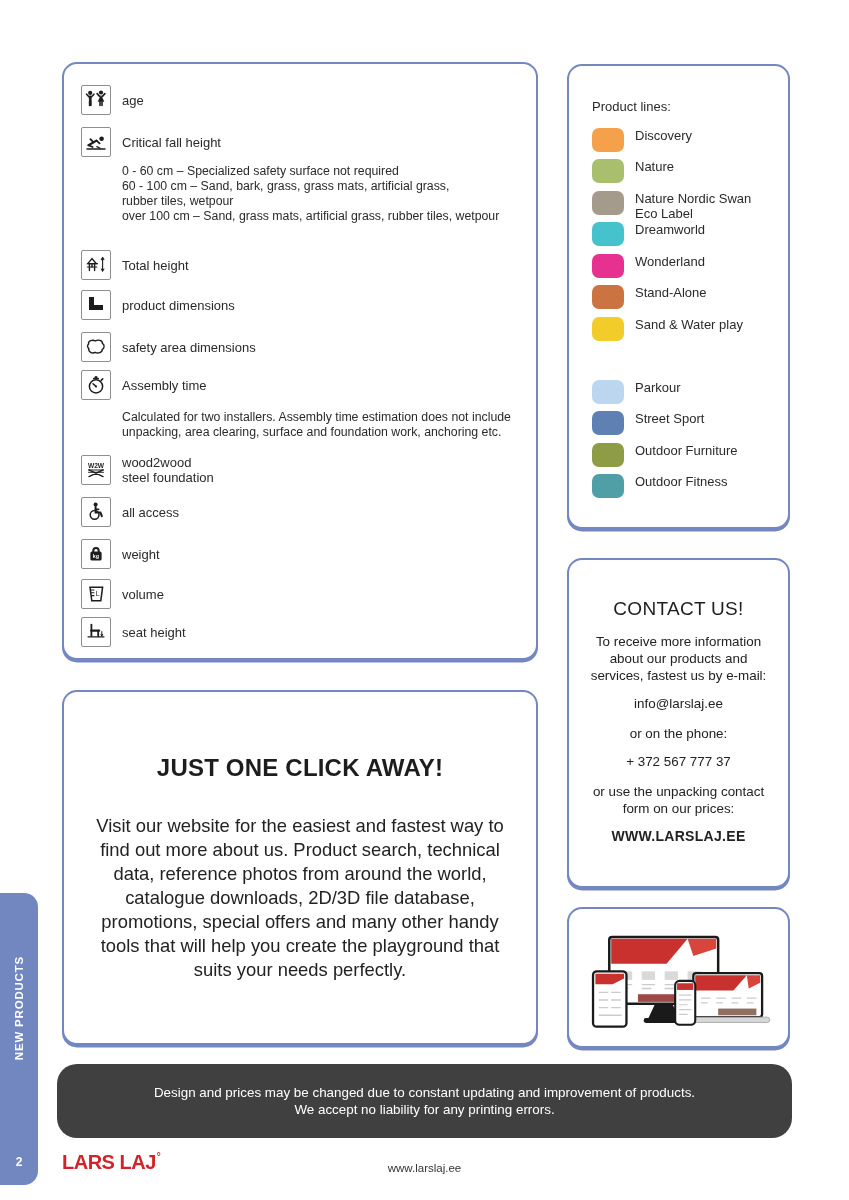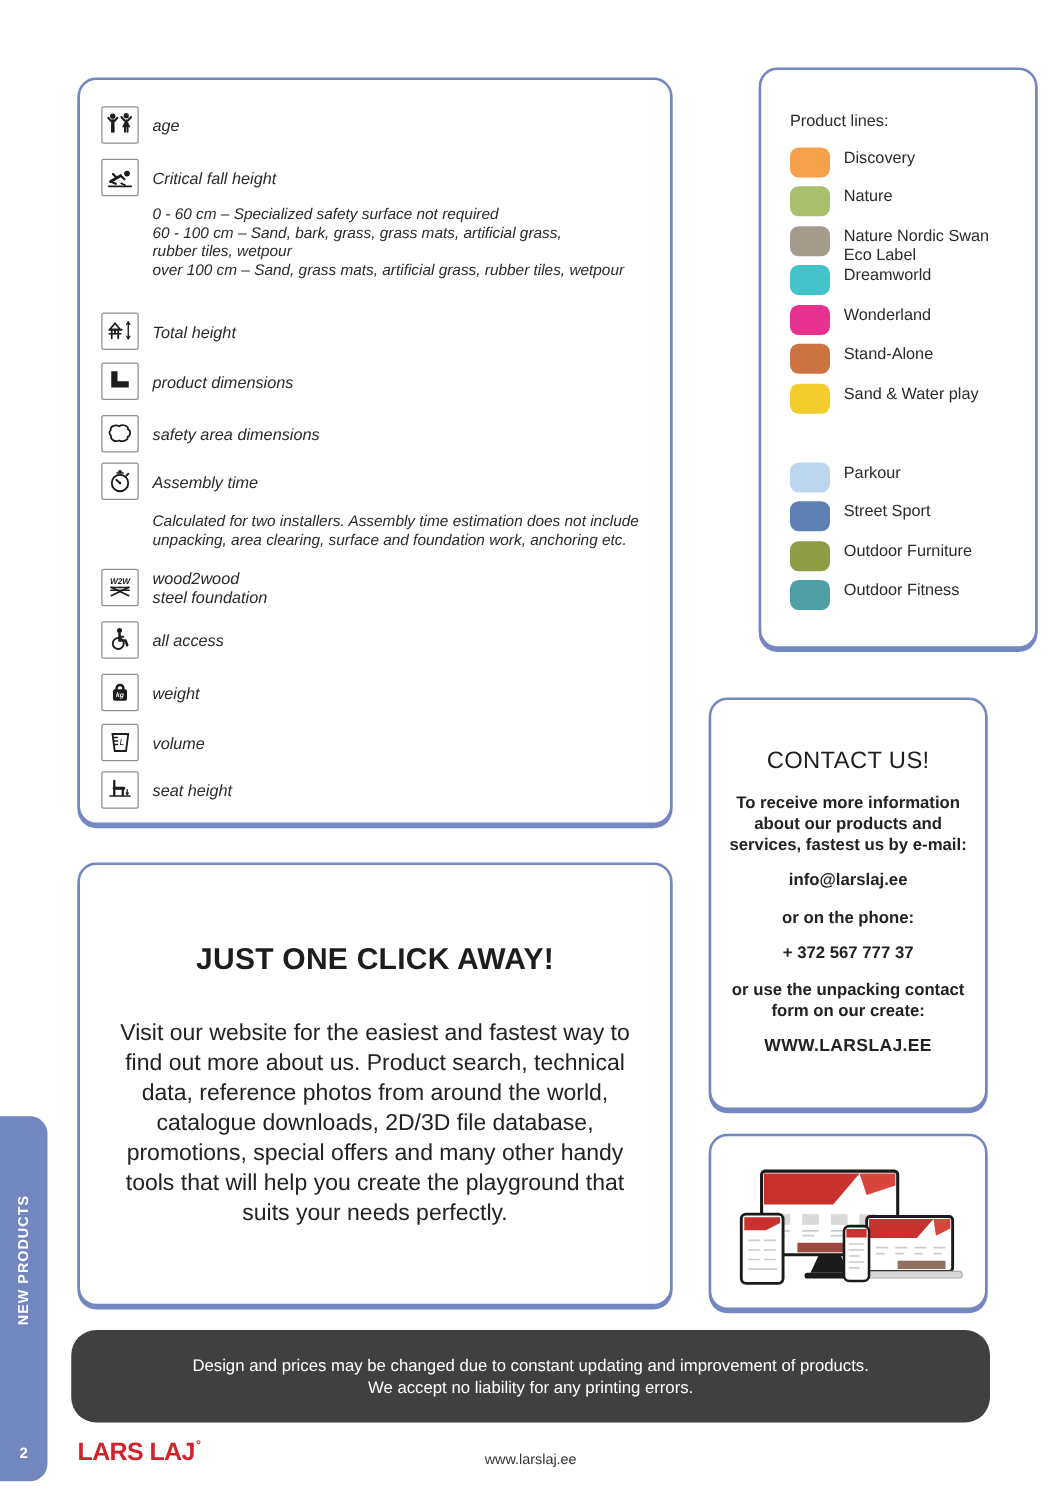--- a/index.html
+++ b/index.html
@@ -7,43 +7,43 @@
     width:849px;height:1200px;position:relative;background:#ffffff;
     font-family:"Liberation Sans",sans-serif;color:#232323;overflow:hidden;
   }
   .panel{
     position:absolute;background:#fff;
     border:2.5px solid #7487c1;border-radius:15px;
     box-shadow:0 2.5px 0 #7487c1;
     box-sizing:border-box;
   }
   
-  #legend{left:62px;top:62px;width:476px;height:598px;font-style:italic;}
+  #legend{left:62px;top:62px;width:476px;height:598px;}
   .lrow{position:absolute;left:17px;display:flex;align-items:center;gap:11px;}
   .ic{width:30px;height:30px;border:1px solid #8f8f8f;border-radius:2px;background:#fff;
       display:flex;align-items:center;justify-content:center;flex:0 0 auto;box-sizing:border-box;}
   .ic svg{display:block;}
   .llabel{font-size:13px;line-height:15px;color:#2a2a2a;}
   .note{position:absolute;left:58px;font-size:12.3px;line-height:15px;color:#2a2a2a;}
   .nline{display:block;}
   .r-age{top:21px}.r-critical{top:63px}.n-fall{top:100px}
   .r-total{top:186px}.r-pdims{top:226px}.r-safety{top:268px}
   .r-assembly{top:306px}.n-assembly{top:346px}
   .r-w2w{top:391px}.r-access{top:433px}.r-weight{top:475px}
   .r-volume{top:515px}.r-seat{top:553px}
   
-  #plines{left:567px;top:54px;width:223px;height:465px;margin-left:40px;}
+  #plines{left:567px;top:64px;width:223px;height:465px;}
   .pl-title{position:absolute;left:23px;top:33px;font-size:13px;color:#2a2a2a;}
   .plrow{position:absolute;left:23px;height:24px;display:flex;align-items:flex-start;}
   .sw{width:32px;height:24px;border-radius:7px;flex:0 0 auto;}
   .pll{margin-left:11px;font-size:13px;line-height:15px;width:140px;color:#2a2a2a;}
   
   #contact{left:567px;top:558px;width:223px;height:330px;text-align:center;}
   .c-title{margin-top:38px;font-size:19px;letter-spacing:.3px;color:#1e1e1e;}
-  .c-p{margin:13px 6px 0;font-size:13.4px;line-height:17px;color:#222;font-weight:bold;}
+  .c-p{margin:13px 6px 0;font-size:13.4px;line-height:17px;color:#222;}
   .c-mail,.c-phone{margin-top:11px;}
   .c-site{margin-top:11px;font-weight:bold;font-size:14px;letter-spacing:.3px;}
   
   #promo{left:62px;top:690px;width:476px;height:355px;text-align:center;}
   .p-title{margin:62px 0 0;font-size:24px;font-weight:bold;letter-spacing:.2px;color:#1d1d1d;}
   .p-body{margin:32px auto 0;width:436px;font-size:18.4px;line-height:24px;color:#222;}
   
   #devices{left:567px;top:907px;width:223px;height:141px;display:flex;align-items:center;justify-content:center;}
   
   #banner{
@@ -276,21 +276,21 @@
     <p class="c-p">
       <span class="nline">To receive more information</span>
       <span class="nline">about our products and</span>
       <span class="nline">services, fastest us by e-mail:</span>
     </p>
     <p class="c-p c-mail">info@larslaj.ee</p>
     <p class="c-p">or on the phone:</p>
     <p class="c-p c-phone">+ 372 567 777 37</p>
     <p class="c-p">
       <span class="nline">or use the unpacking contact</span>
-      <span class="nline">form on our create:</span>
+      <span class="nline">form on our prices:</span>
     </p>
     <p class="c-p c-site">WWW.LARSLAJ.EE</p>
   </section>
 
   <section id="promo" class="panel">
     <h2 class="p-title">JUST ONE CLICK AWAY!</h2>
     <p class="p-body">Visit our website for the easiest and fastest way to find out more about us. Product search, technical data, reference photos from around the world, catalogue downloads, 2D/3D file database, promotions, special offers and many other handy tools that will help you create the playground that suits your needs perfectly.</p>
   </section>
 
   <section id="devices" class="panel">

